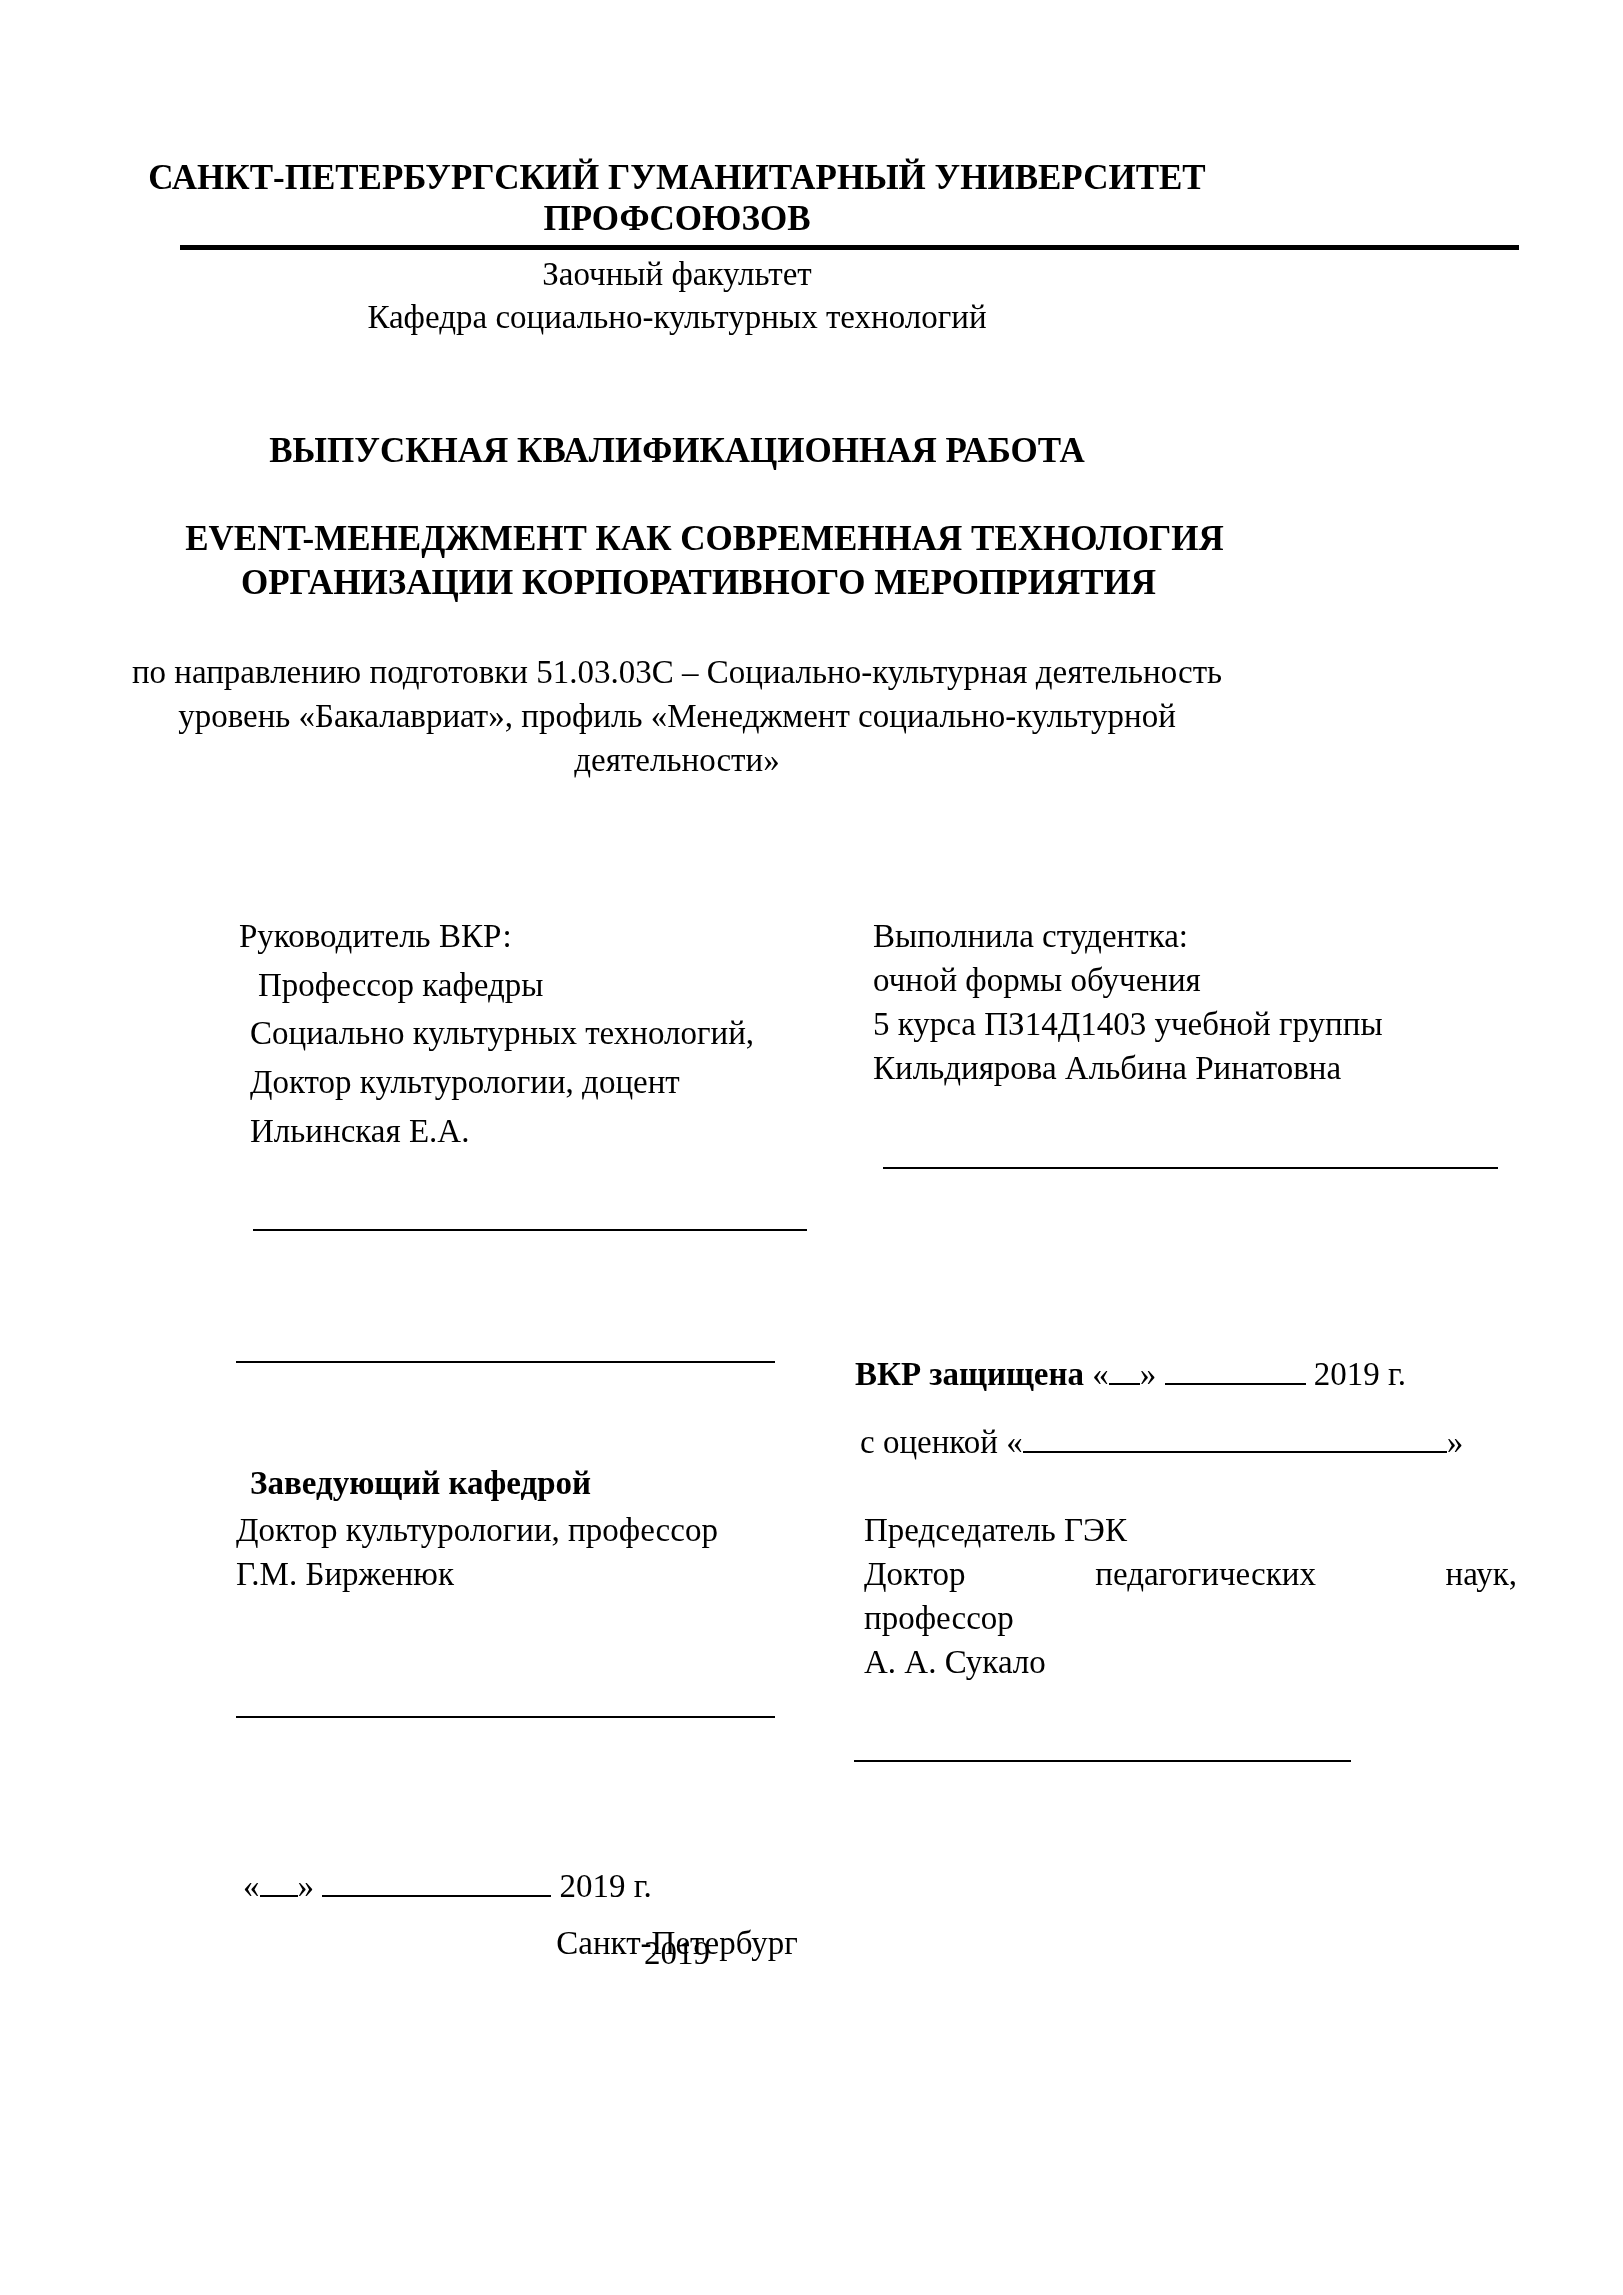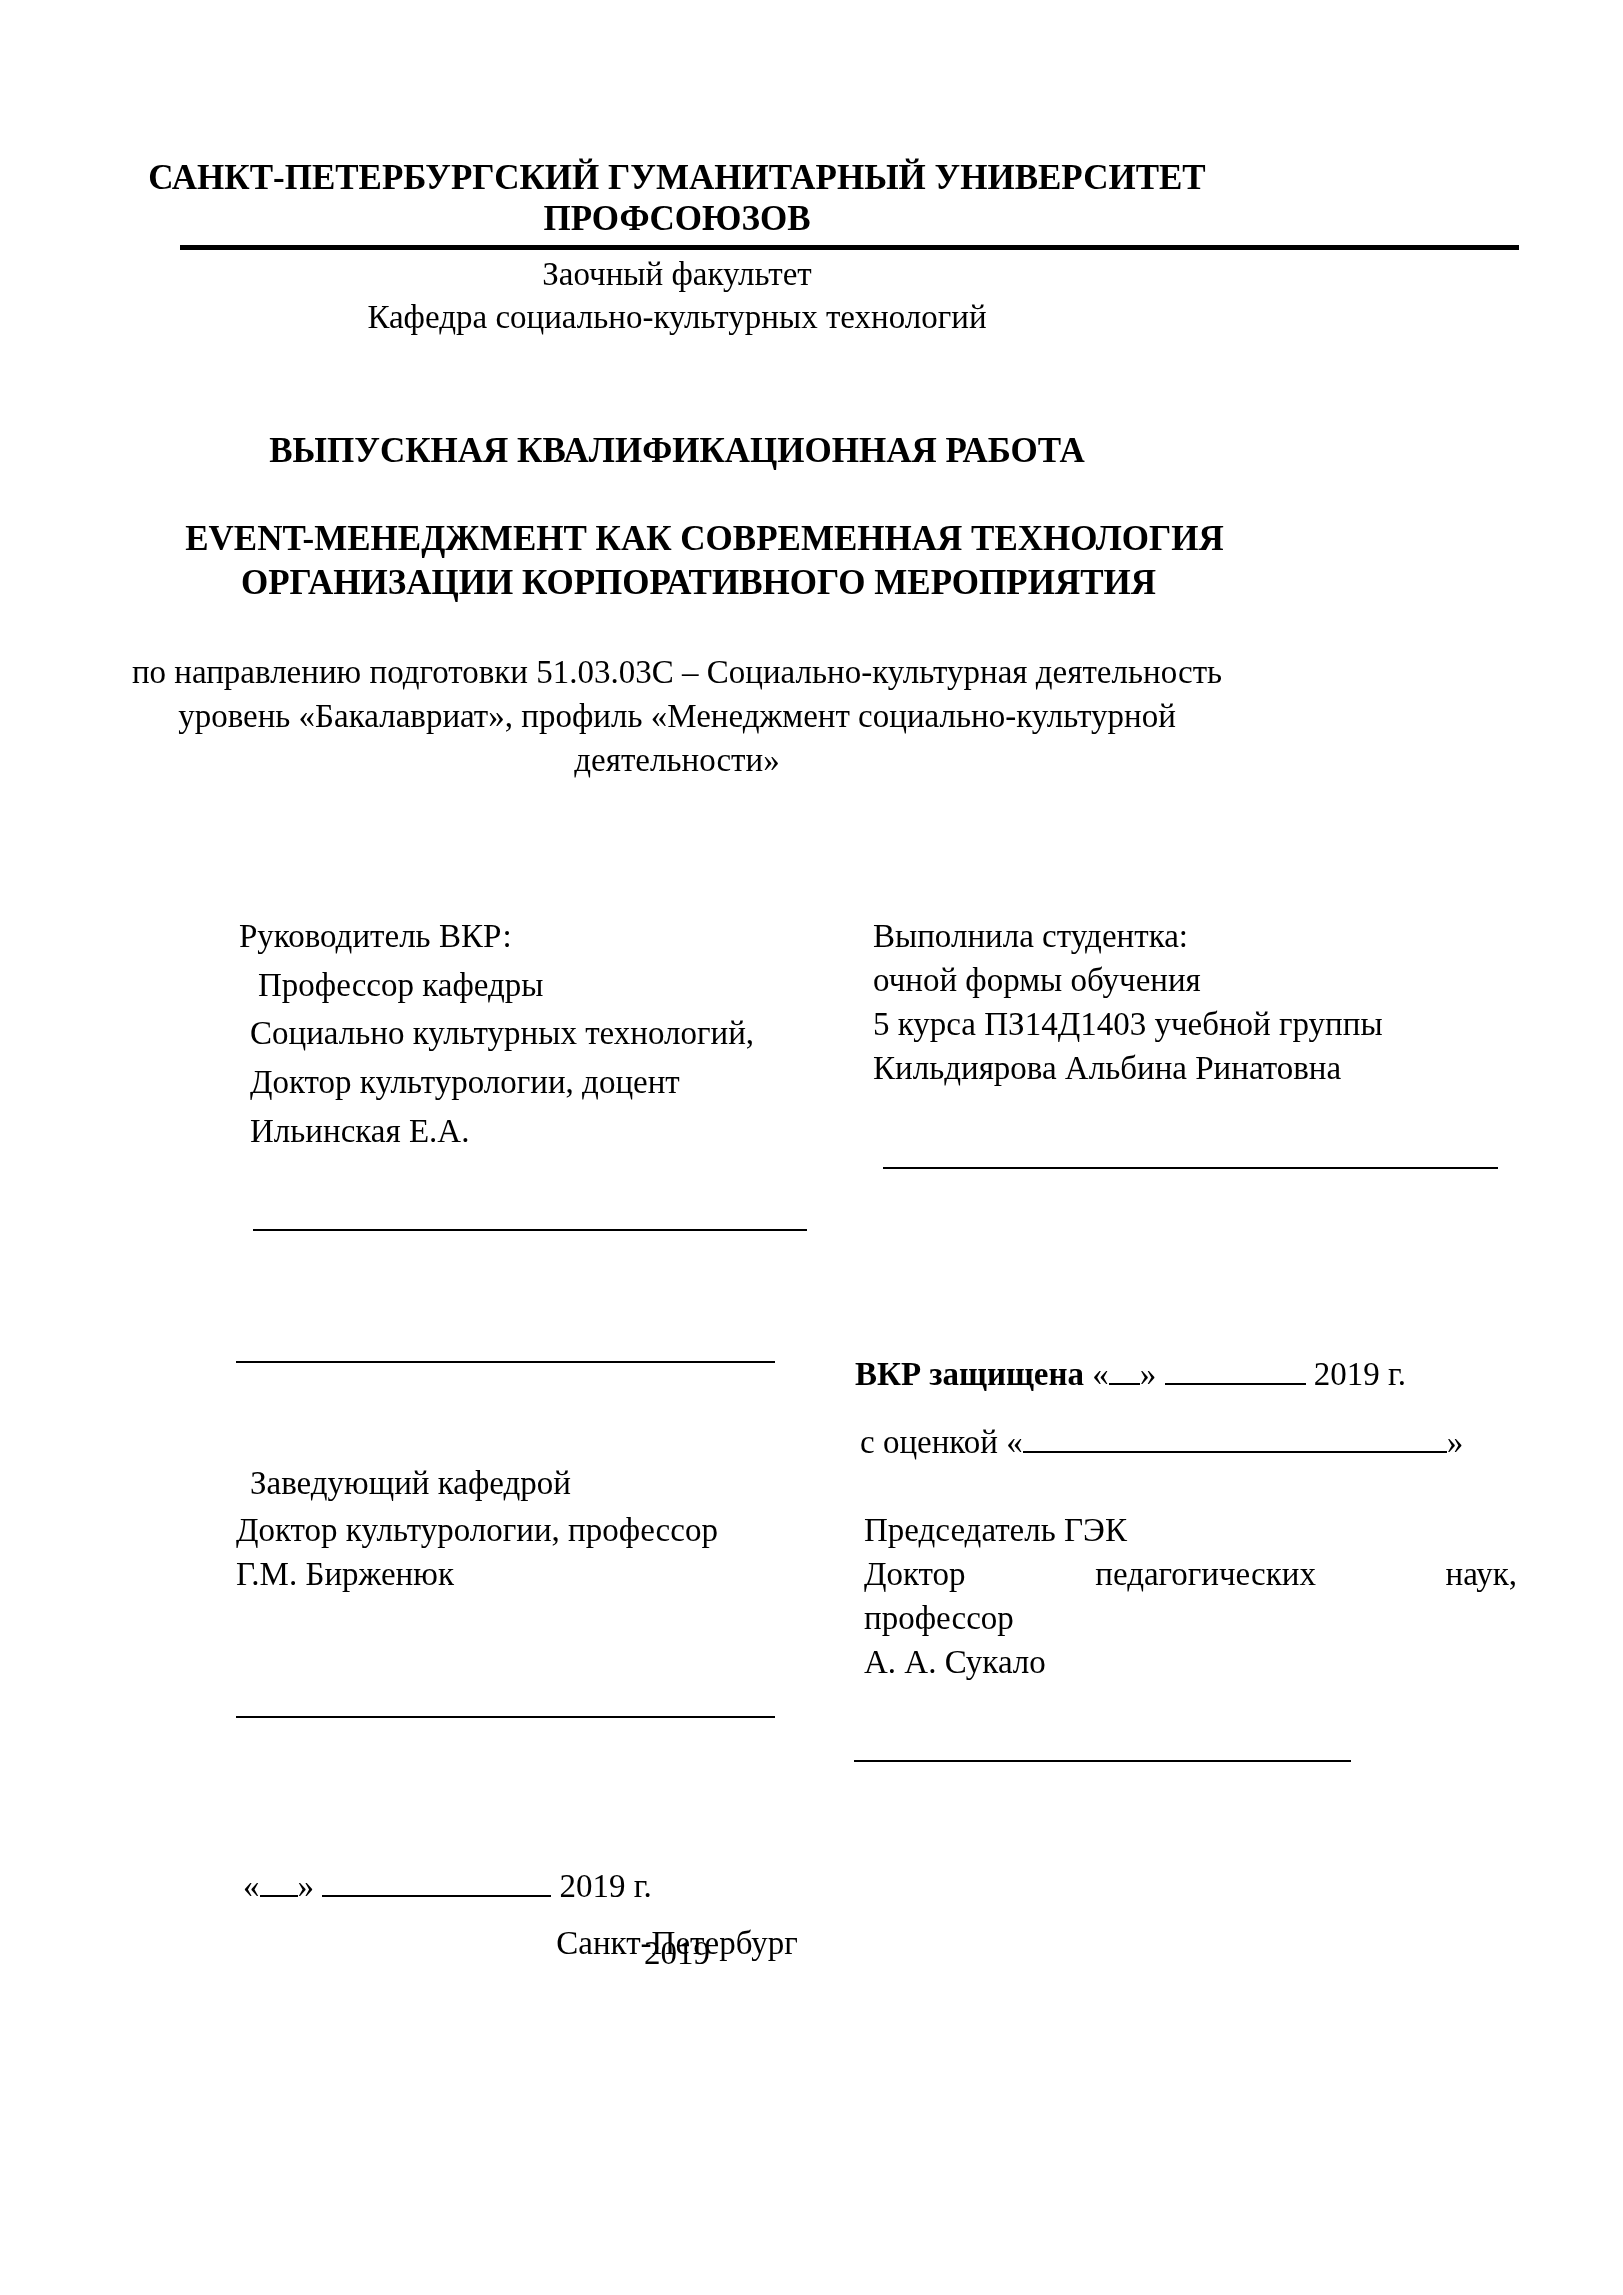--- a/index.html
+++ b/index.html
@@ -48,21 +48,21 @@
 <div class="abs t" style="left:855px; top:1335px;margin-top:20px;">
   <span class="b">ВКР защищена</span>
   <span>«</span><span class="blank" style="width:31px;"></span><span>»</span>
   <span class="blank" style="width:141px;"></span>
   <span>2019 г.</span>
 </div>
 <div class="abs t" style="left:860px; top:1423px;">
   <span>с оценкой «</span><span class="blank" style="width:424px;"></span><span>»</span>
 </div>
 
-<div class="abs t" style="left:250px; top:1464px;">Заведующий кафедрой</div>
+<div class="abs t" style="left:250px; top:1464px;font-weight:bold;">Заведующий кафедрой</div>
 <div class="abs t" style="left:236px; top:1511px;">Доктор культурологии, профессор</div>
 <div class="abs t" style="left:236px; top:1555px;">Г.М. Бирженюк</div>
 <div class="uline" style="left:236px; top:1716px; width:539px;"></div>
 
 <div class="abs t" style="left:864px; top:1511px;">Председатель ГЭК</div>
 <div class="abs t" style="left:864px; top:1555px; width:653px; display:flex; justify-content:space-between;">
   <span>Доктор</span>
   <span>педагогических</span>
   <span>наук,</span>
 </div>

